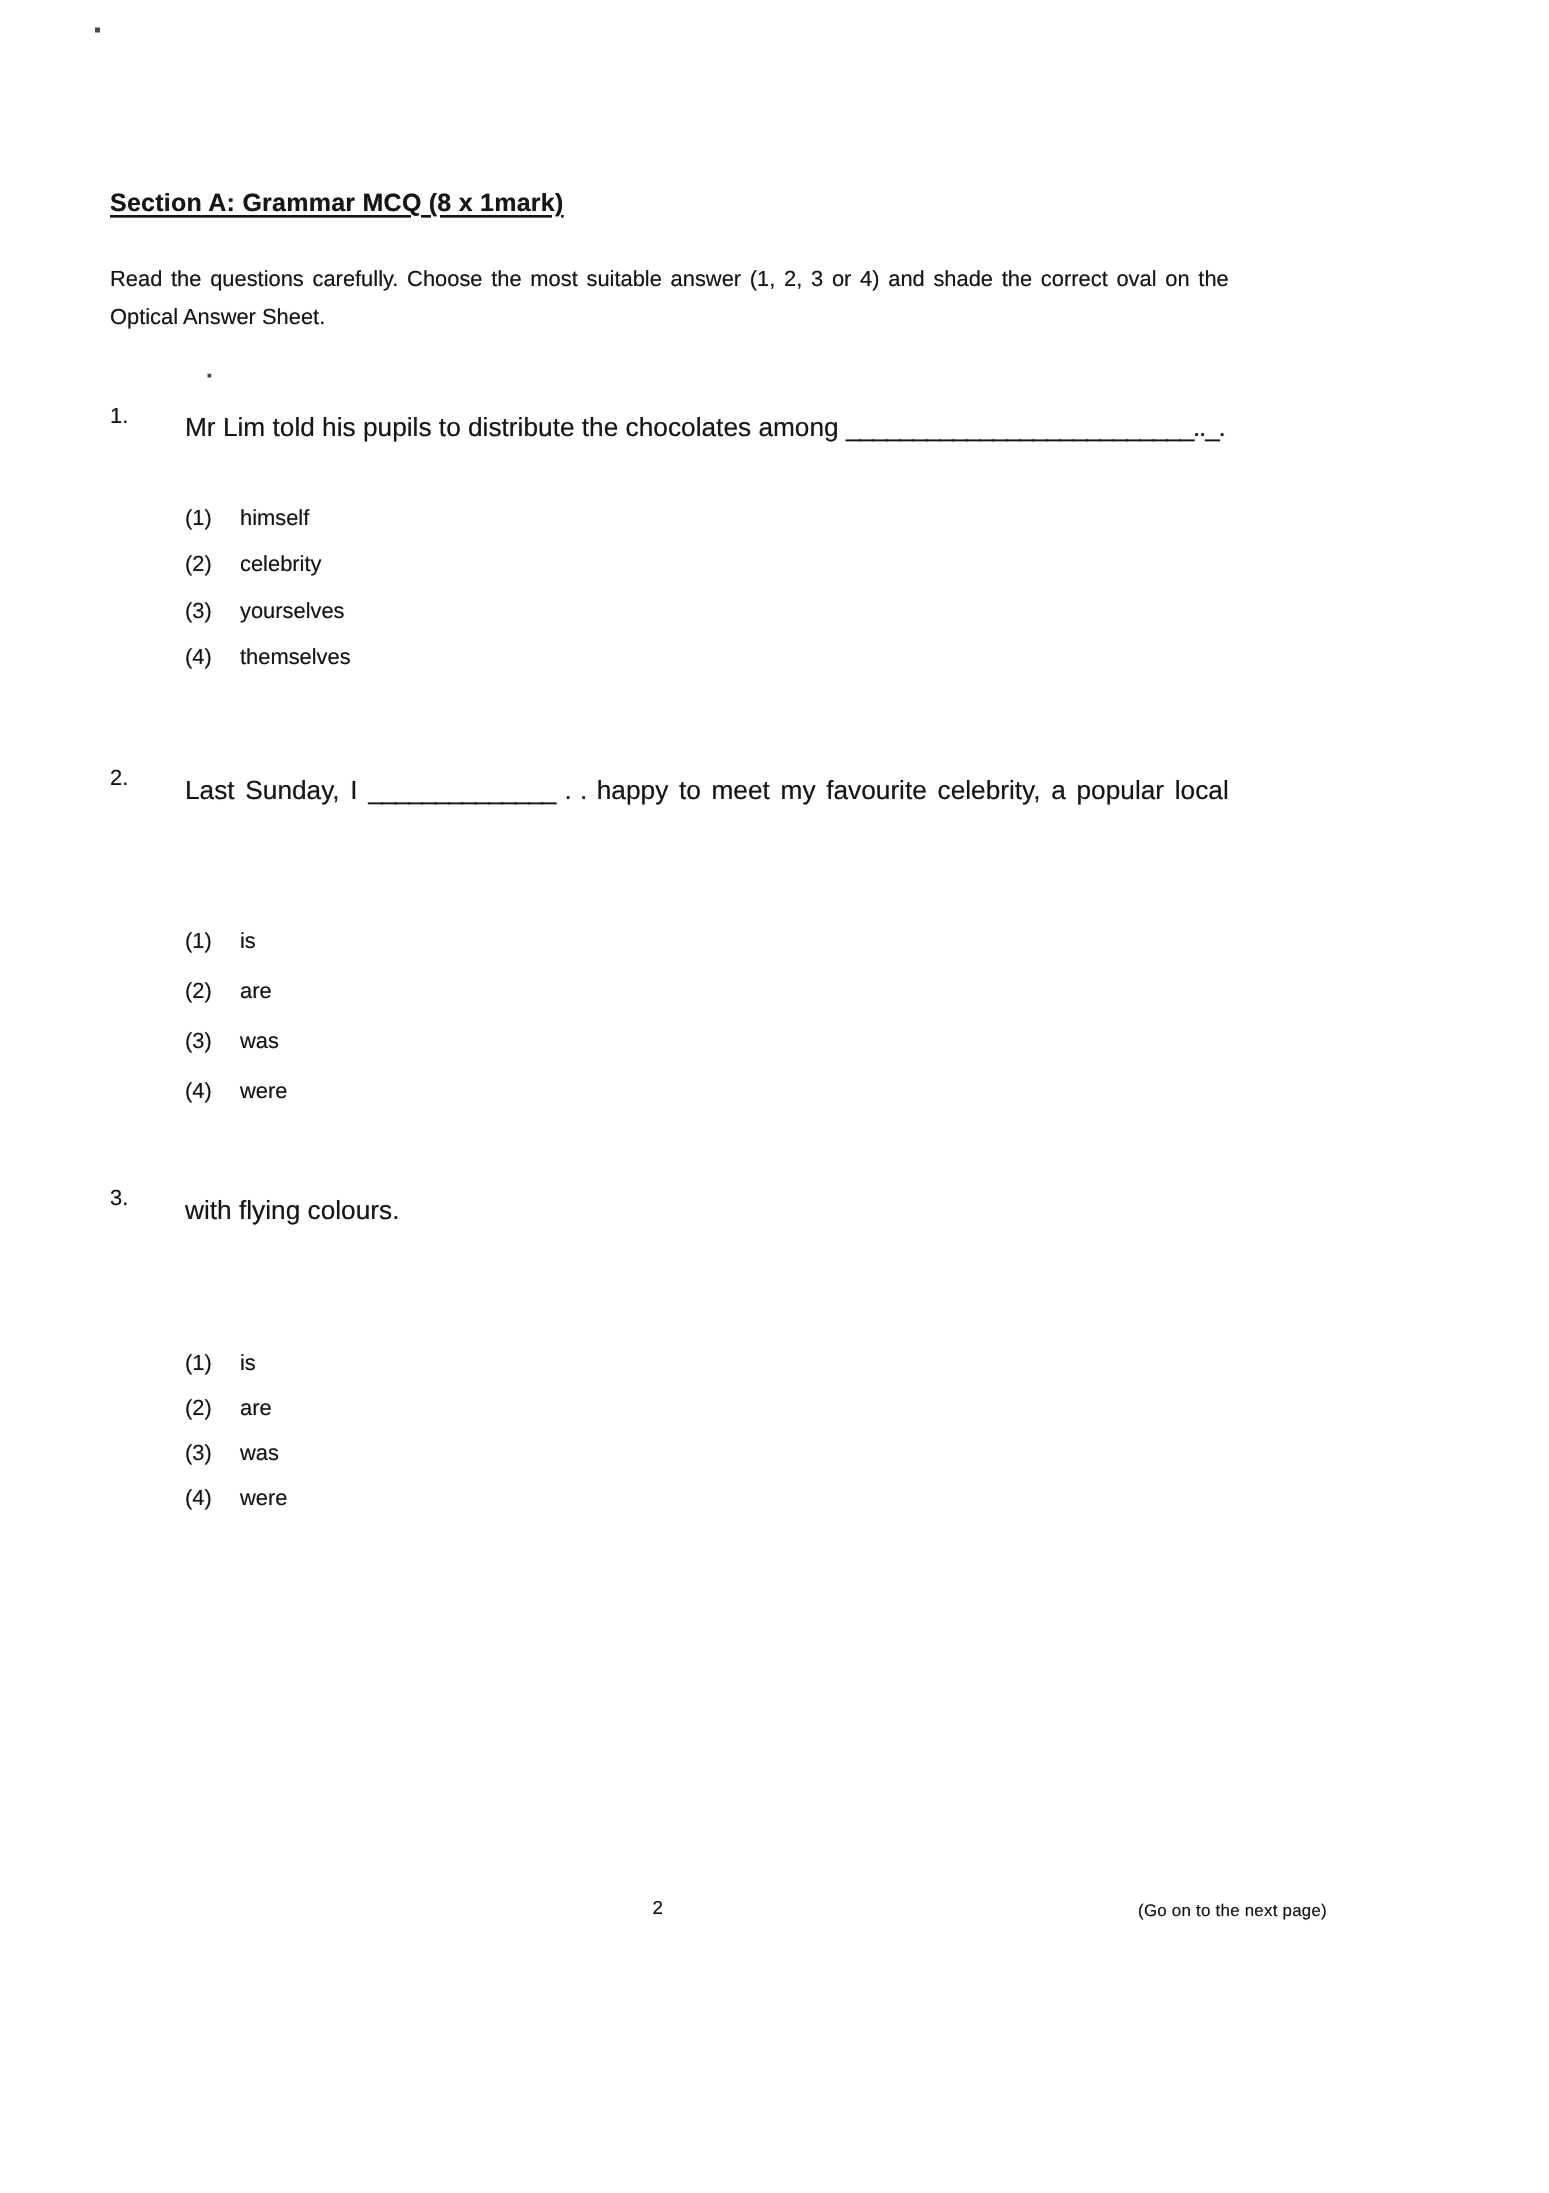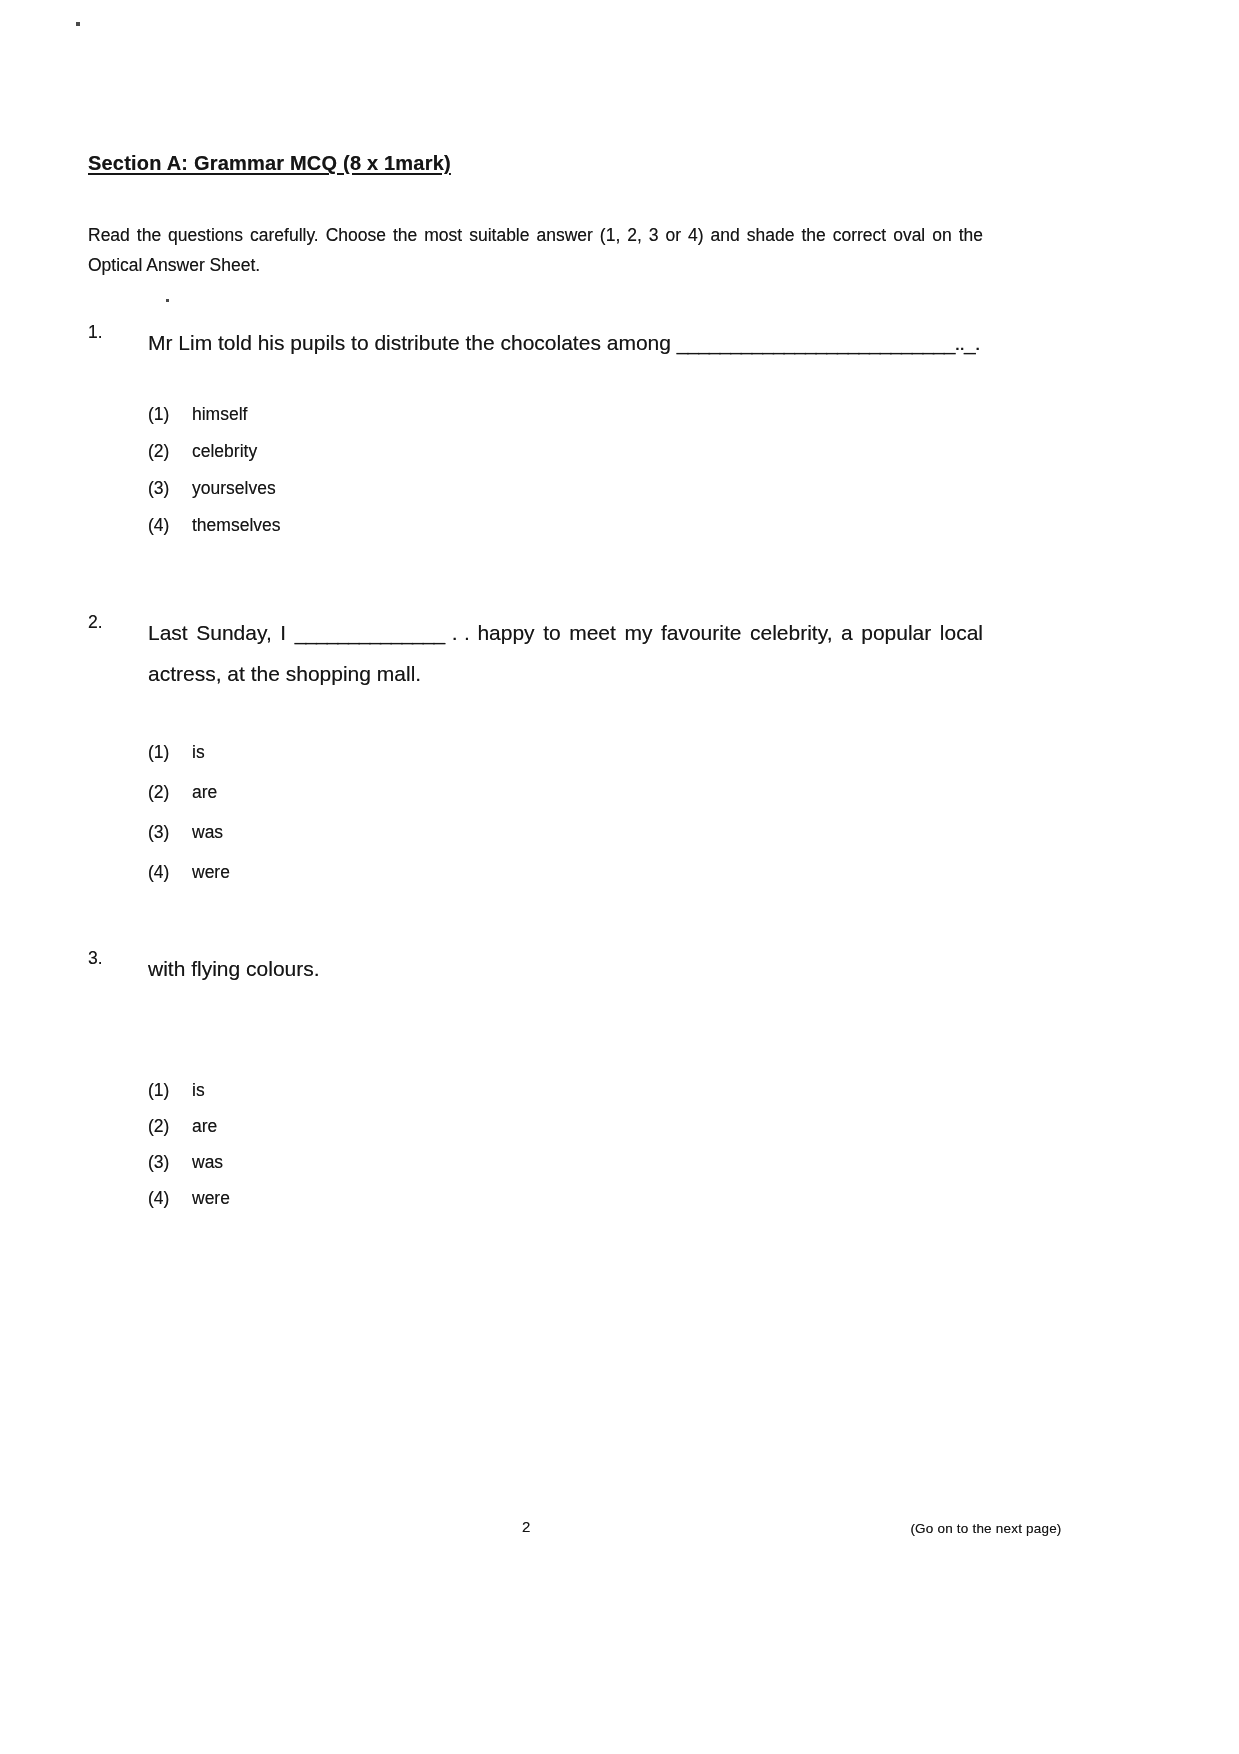--- a/index.html
+++ b/index.html
@@ -20,21 +20,21 @@
     font-size: 20px;
     font-weight: bold;
     text-decoration: underline;
     text-decoration-thickness: 2px;
     text-underline-offset: 3px;
     letter-spacing: 0.2px;
   }
 
   .instructions {
     position: absolute;
-    left: 88px; top: 220px;
+    left: 88px; top: 208px;
     width: 895px;
     font-size: 17.5px;
     line-height: 30px;
     text-align: justify;
   }
 
   .question {
     position: absolute;
     left: 88px;
     display: flex;
@@ -136,21 +136,20 @@
     <div class="option-row">
       <span class="opt-num">(4)</span>
       <span class="opt-label">themselves</span>
     </div>
   </div>
 
   <div class="question scantext" style="top: 612px;">
     <div class="q-num">2.</div>
     <div class="q-text">
       <div class="q-line-justified"><span>Last Sunday, I</span> <span class="blank">______________ . .</span> <span>happy to meet my favourite celebrity, a popular local</span></div>
-      <div>actress, at the shopping mall.</div>
     </div>
   </div>
   <div class="options opts-q2 scantext" style="top: 742px;">
     <div class="option-row">
       <span class="opt-num">(1)</span>
       <span class="opt-label">is</span>
     </div>
     <div class="option-row">
       <span class="opt-num">(2)</span>
       <span class="opt-label">are</span>

